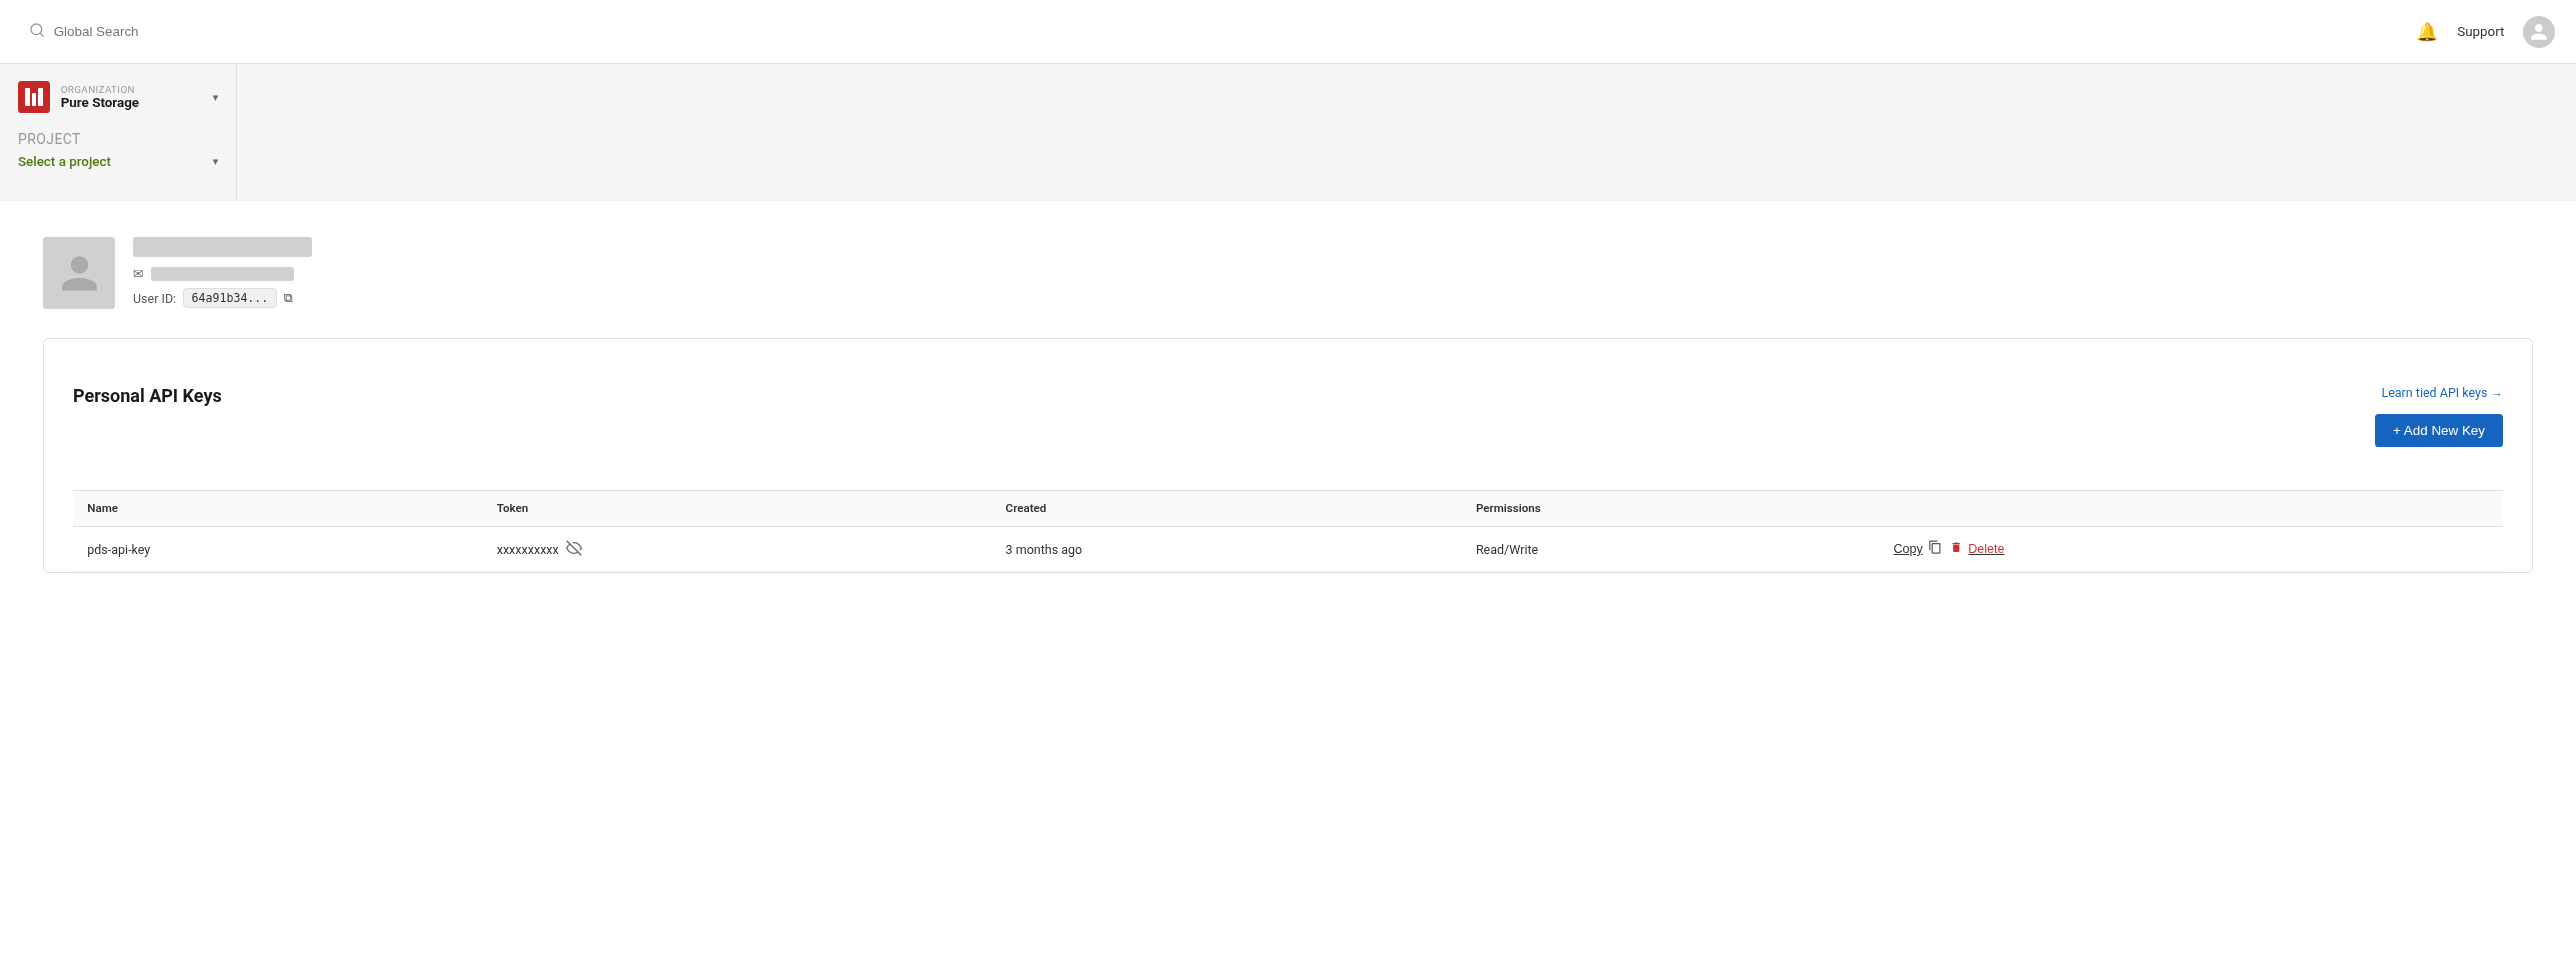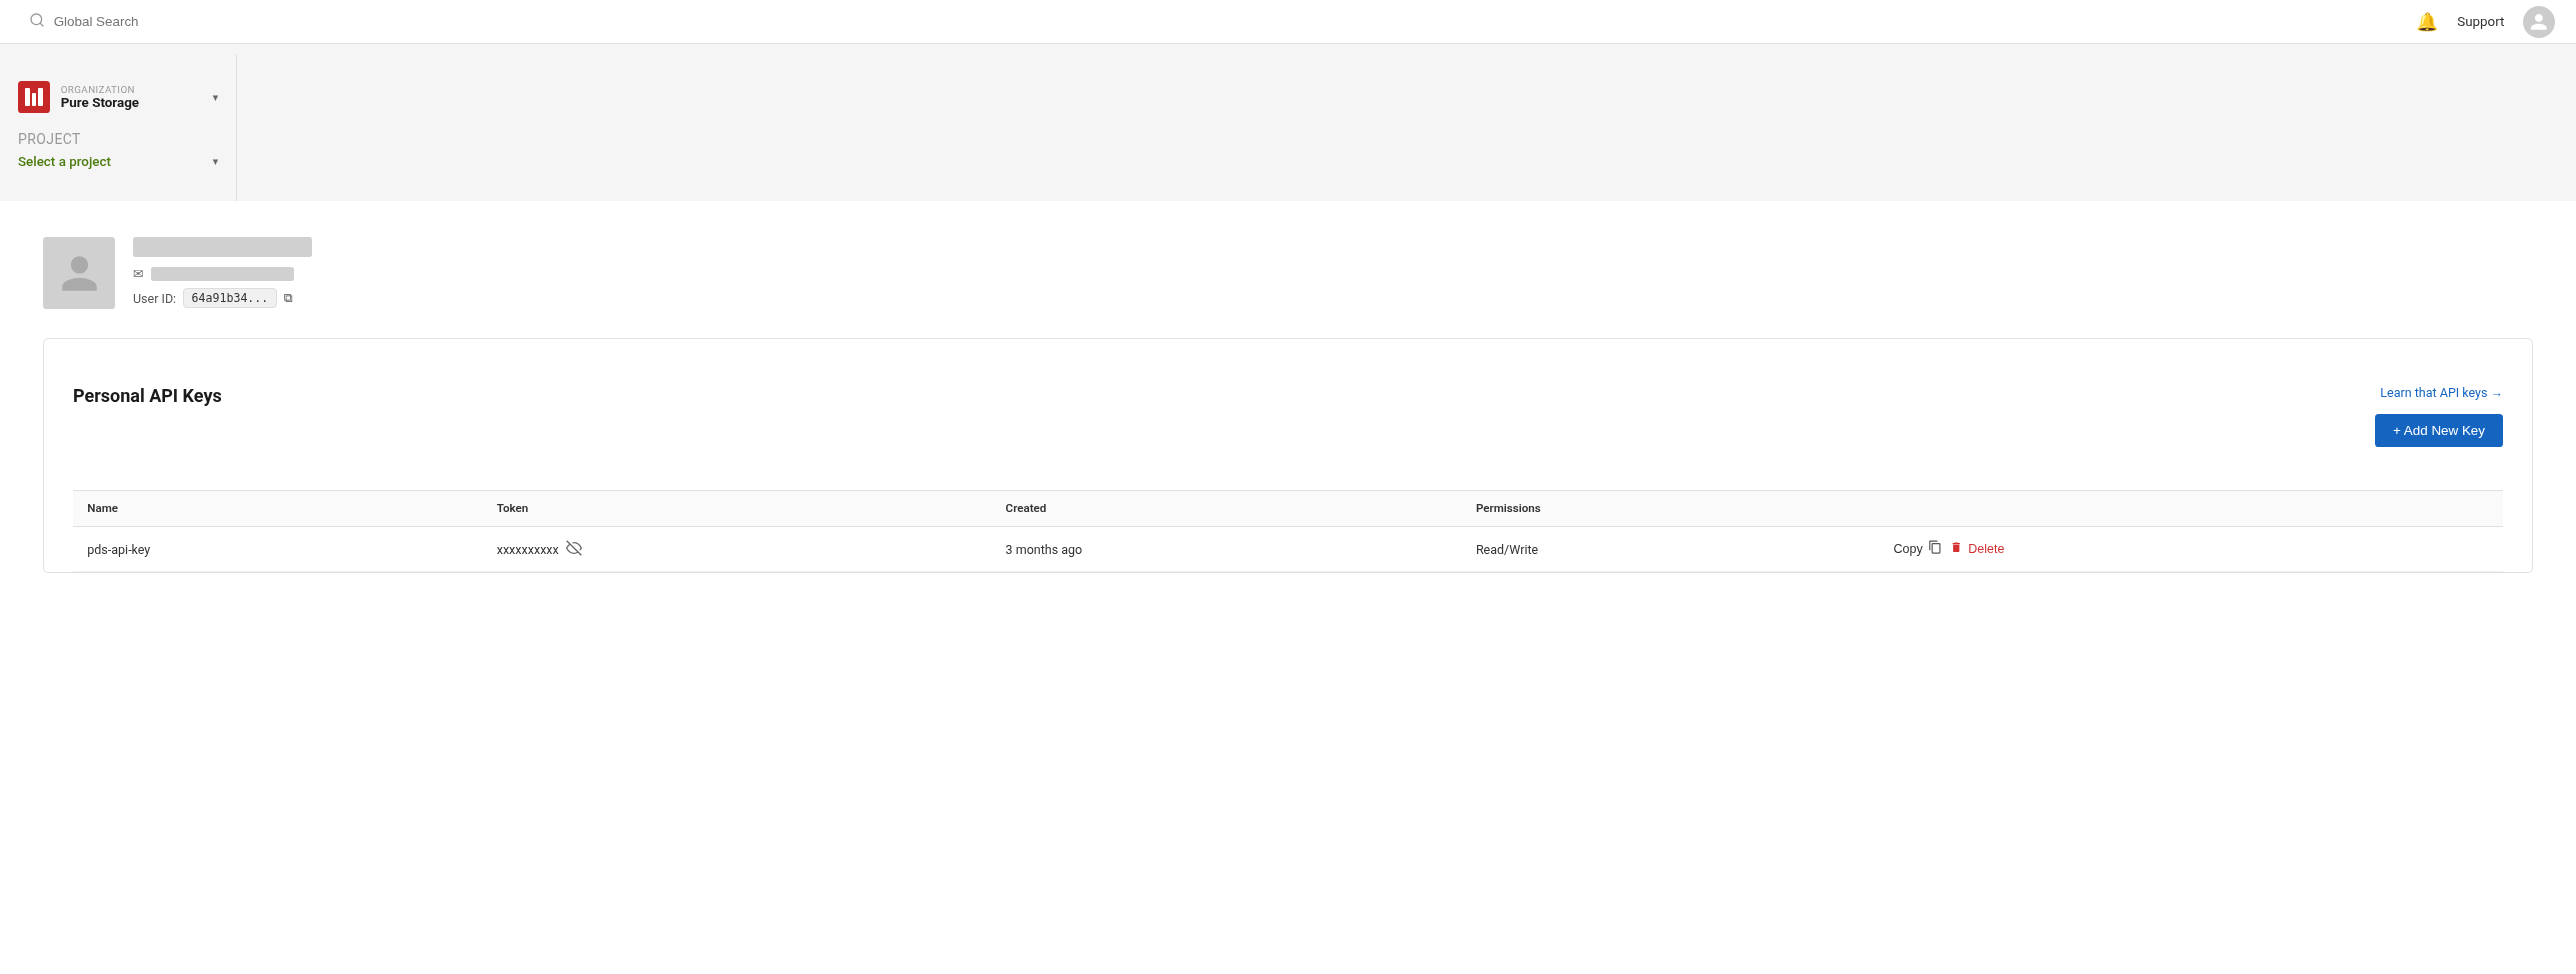--- a/index.html
+++ b/index.html
@@ -5,21 +5,21 @@
     * { box-sizing: border-box; margin: 0; padding: 0; }
     body { font-family: -apple-system, BlinkMacSystemFont, 'Segoe UI', Roboto, sans-serif; background: #f5f5f5; display: flex; flex-direction: column; height: 100vh; }
 
     
     .top-nav {
       background: #fff;
       border-bottom: 0.9px solid #e0e0e0;
       display: flex;
       align-items: center;
       padding: 0 21.5px;
-      height: 44px;
+      height: 64px;
       position: fixed;
       top: 0; left: 0; right: 0;
       z-index: 100;
     }
     .search-area {
       display: flex;
       align-items: center;
       flex: 1;
       margin-left: 7.2px;
     }
@@ -230,21 +230,21 @@
     .copy-btn {
       display: flex; align-items: center; gap: 5.4px;
       background: none; border: none; color: #333; font-size: 12.5px; cursor: pointer;
     }
     .copy-icon { font-size: 14.3px; color: #555; }
     .delete-btn {
       display: flex; align-items: center; gap: 5.4px;
       background: none; border: none; color: #d32f2f; font-size: 12.5px; cursor: pointer;
     }
     .delete-icon { color: #d32f2f; font-size: 12.5px; }
-    .actions-cell { display: flex; gap: 8px; }
+    .actions-cell { display: flex; gap: 8px; text-decoration: underline; }
   </style>
 </head>
 <body>
 
 <nav class="top-nav">
   <div class="search-area">
     <span class="search-icon-wrap">
       <svg width="16" height="16" viewBox="0 0 24 24" fill="none" stroke="#999" stroke-width="2" stroke-linecap="round" stroke-linejoin="round">
         <circle cx="11" cy="11" r="8"></circle>
           <line x1="21" y1="21" x2="16.65" y2="16.65"></line>
@@ -309,21 +309,21 @@
           <span class="user-id-value">64a91b34...</span>
           <span class="copy-small">⧉</span>
         </div>
       </div>
     </div>
 
 
     <div class="card">
       <div class="card-header">
         <h2 class="card-title">Personal API Keys</h2>
-        <a class="learn-link">Learn that API keys →</a>
+        <a class="learn-link">Learn tied API keys →</a>
       </div>
 
       <div style="display:flex; justify-content:flex-end; margin-bottom: 21.5px;">
         <button class="add-key-btn">+ Add New Key</button>
       </div>
 
       <table class="api-table">
         <thead>
           <tr>
             <th>Name</th>

